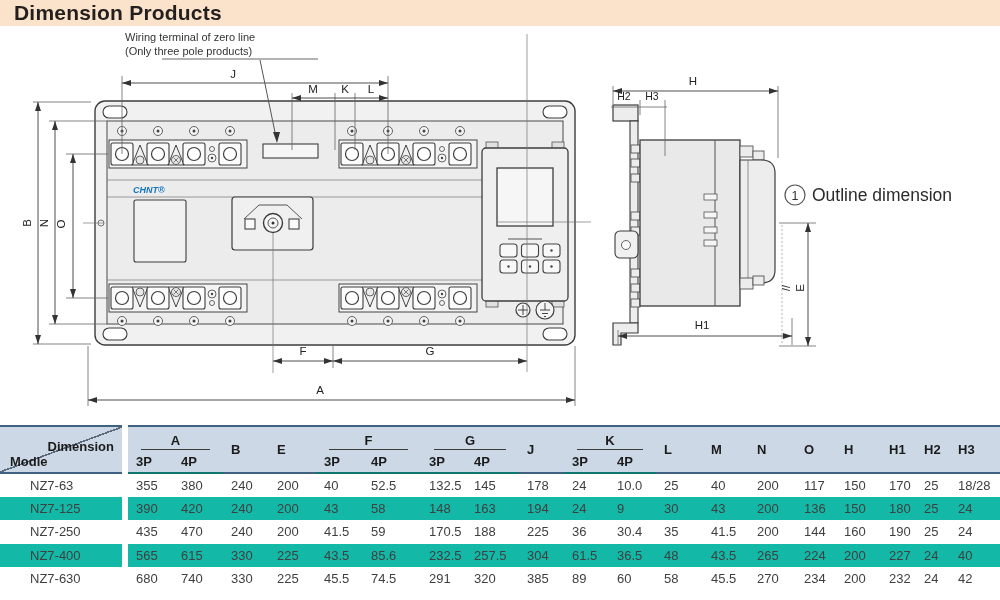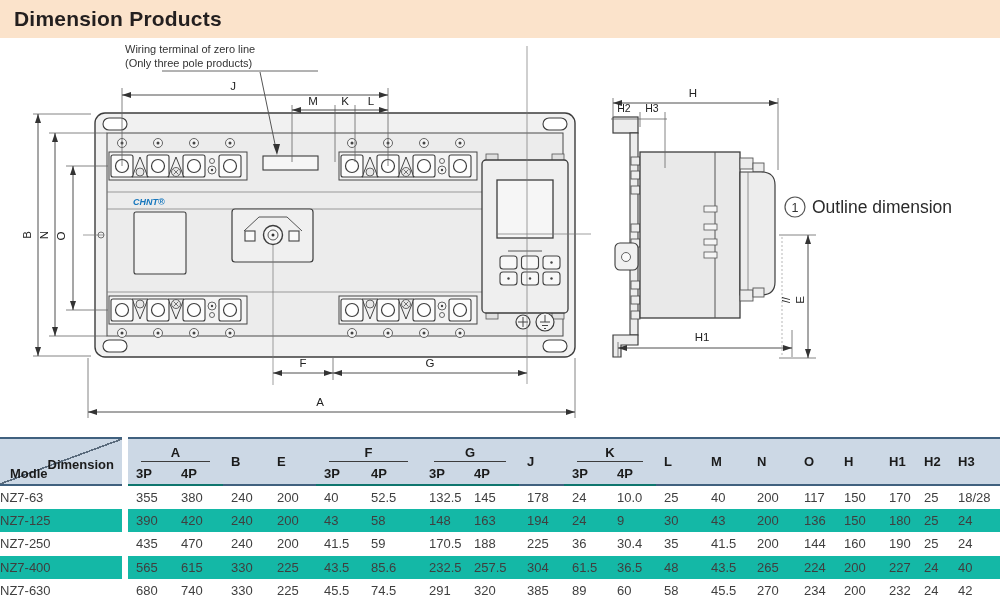--- a/index.html
+++ b/index.html
@@ -1,18 +1,18 @@
 <!DOCTYPE html>
 <html><head>
 <meta charset="utf-8">
 <style>
   html,body{margin:0;padding:0;}
   body{width:1000px;height:600px;overflow:hidden;background:#fff;
        font-family:"Liberation Sans",sans-serif;}
-  .titlebar{height:38px;background:#fbe3cb;display:flex;align-items:center;}
+  .titlebar{height:26px;background:#fbe3cb;display:flex;align-items:center;}
   .titlebar h1{margin:0;padding-left:14px;font-size:21px;color:#231f1f;letter-spacing:.2px;}
   svg{display:block;}
   svg text{font-family:"Liberation Sans",sans-serif;}
   .dl{font-size:11.5px;fill:#222;}
   .sm{font-size:10.5px;fill:#222;}
   .note-label{font-size:17.5px;fill:#2b2b2b;}
   .callout{font-size:11px;fill:#333;}
 
   
   table{border-collapse:collapse;table-layout:fixed;width:1000px;
@@ -23,24 +23,24 @@
   .hr2 th{height:22px;border-bottom:2px solid #0f766e;}
   th.bb{border-bottom:2px solid #40617f;}
   th.gap,td.gap{background:#fff !important;border:none !important;padding:0;}
   th.grp{text-align:center;padding:0;vertical-align:bottom;}
   .grpline{border-bottom:1px solid #3c3c3c;margin:0 13px;padding:2px 0 1px;font-weight:bold;}
   th.corner{position:relative;padding:0;
     background-image:linear-gradient(to bottom right,
       transparent calc(50% - 0.8px), #5a6b7c calc(50% - 0.8px),
       #5a6b7c calc(50% + 0.8px), transparent calc(50% + 0.8px));
     background-color:#ccd8e5;border-bottom:2px solid #40617f;}
-  .c-top{position:absolute;top:18px;right:8px;}
+  .c-top{position:absolute;top:12px;right:8px;}
   .c-bot{position:absolute;bottom:3px;left:10px;}
   td{height:23.2px;padding:0 0 0 8px;overflow:hidden;white-space:nowrap;}
-  td.model{padding-left:0;}
+  td.model{padding-left:30px;}
   tr.stripe td{background:#14b8a6;}
 </style>
 </head>
 <body>
 
 <div class="titlebar">
   <h1>Dimension Products</h1>
 </div>
 
 <svg viewBox="0 38 1000 399" width="1000" height="399">

